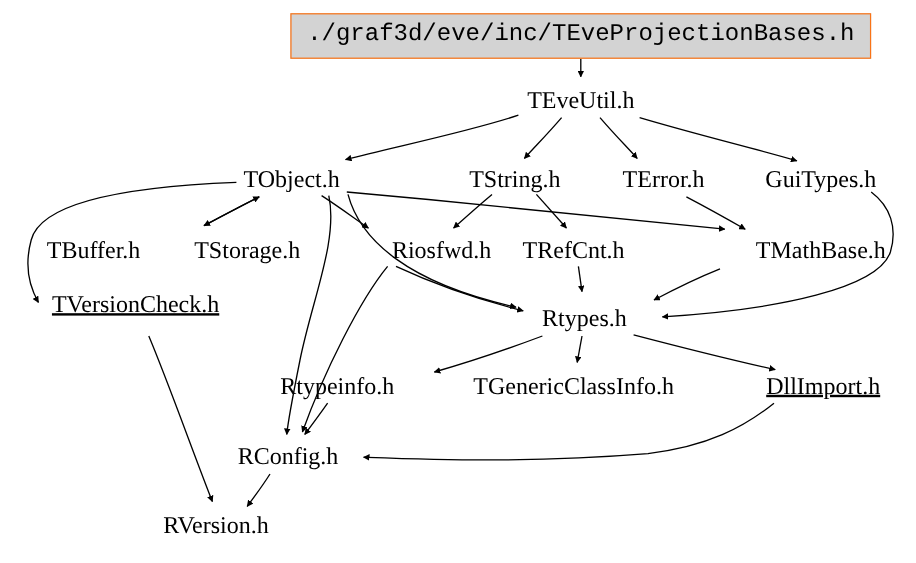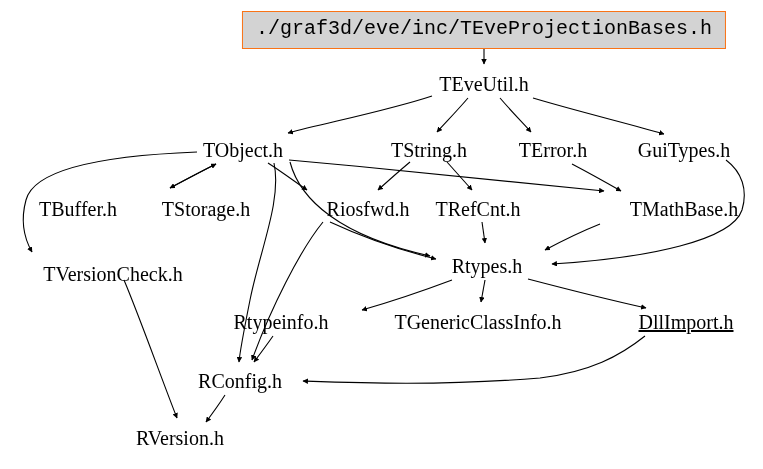--- a/index.html
+++ b/index.html
@@ -93,21 +93,21 @@
       <div class="node node-plain" style="left: 484px; top: 84px;">TEveUtil.h</div>
       <div class="node node-plain" style="left: 243px; top: 150px;">TObject.h</div>
       <div class="node node-plain" style="left: 429px; top: 150px;">TString.h</div>
       <div class="node node-plain" style="left: 553px; top: 150px;">TError.h</div>
       <div class="node node-plain" style="left: 684px; top: 150px;">GuiTypes.h</div>
       <div class="node node-plain" style="left: 78px; top: 209px; text-align: center;">TBuffer.h</div>
       <div class="node node-plain" style="left: 206px; top: 209px;">TStorage.h</div>
       <div class="node node-plain" style="left: 348px; top: 209px; margin-left: 20px;">Riosfwd.h</div>
       <div class="node node-plain" style="left: 478px; top: 209px;">TRefCnt.h</div>
       <div class="node node-plain" style="left: 636px; top: 209px; margin-left: 48px;">TMathBase.h</div>
-      <div class="node node-plain" style="left: 113px; top: 274px;">TVersionCheck.h</div>
+      <div class="node node-plain" style="left: 113px; top: 254px; text-decoration: underline;">TVersionCheck.h</div>
       <div class="node node-plain" style="left: 487px; top: 266px;">Rtypes.h</div>
       <div class="node node-plain" style="left: 281px; top: 322px; text-align: center;">Rtypeinfo.h</div>
       <div class="node node-plain" style="left: 478px; top: 322px;">TGenericClassInfo.h</div>
       <div class="node node-plain" style="left: 686px; top: 322px; text-decoration: underline;">DllImport.h</div>
       <div class="node node-plain" style="left: 240px; top: 381px;">RConfig.h</div>
       <div class="node node-plain" style="left: 180px; top: 438px;">RVersion.h</div>
     </div>
 
 </div>
 

